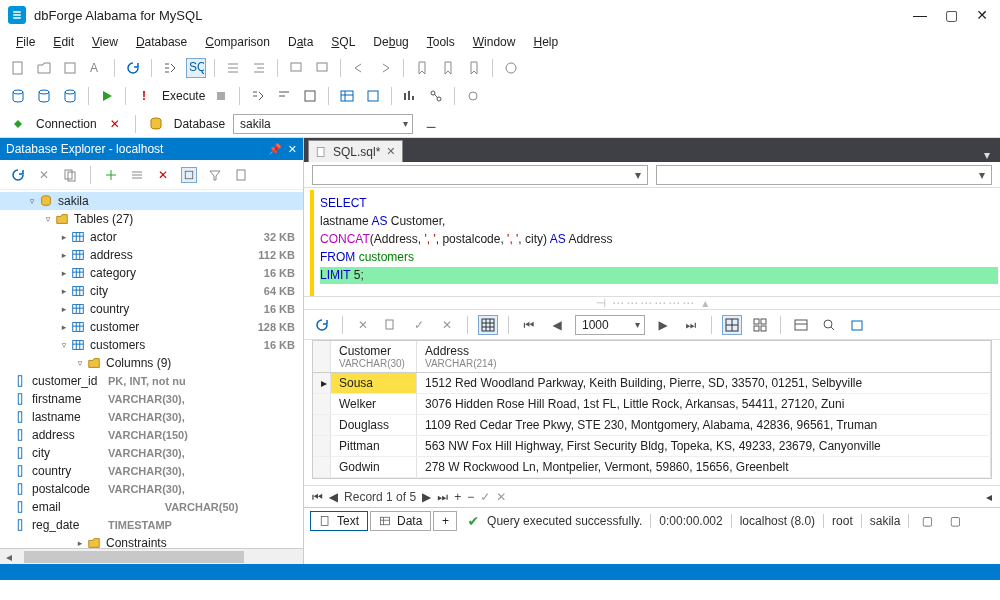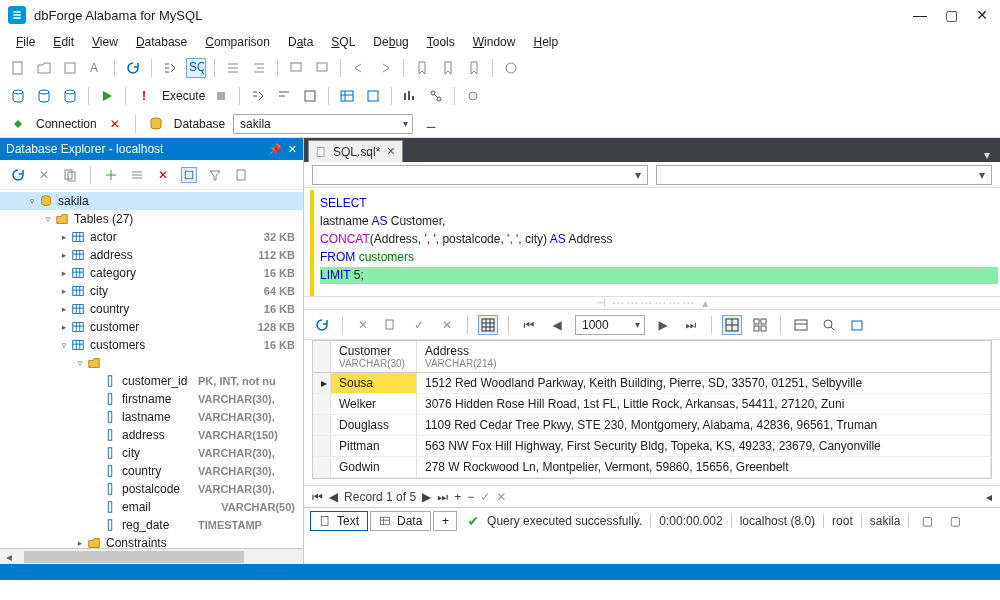--- a/index.html
+++ b/index.html
@@ -30,21 +30,21 @@
 .panel-title .pin { font-size:11px; opacity:.95; cursor:pointer; margin-left:6px;}
 .explorer-tb { height:30px; display:flex; align-items:center; gap:10px; padding:0 10px; border-bottom:1px solid #eee;}
 .explorer-tb .ico { width:16px; height:16px; cursor:pointer; color:#444; display:inline-flex;align-items:center;justify-content:center;}
 .tree { flex:1; overflow:auto; padding:2px 0 0 0;}
 .tree-row { display:flex; align-items:center; height:18px; white-space:nowrap; cursor:pointer;}
 .tree-row .tw { width:12px; text-align:center; color:#666; font-size:9px;}
 .tree-row .ic { width:16px; display:inline-flex; justify-content:center; margin-right:4px;}
 .tree-row .tlabel { flex:1; overflow:hidden; text-overflow:ellipsis;}
 .tree-row .meta { color:#888; font-size:11px; padding-right:8px;font-weight:bold;}
 .tree-row.sel { background:#cce8ff;}
-.ind1{padding-left:26px;} .ind2{padding-left:42px;} .ind3{padding-left:58px;} .ind4{padding-left:74px;} .ind5{padding-left:90px;}
+.ind1{padding-left:26px;} .ind2{padding-left:42px;} .ind3{padding-left:58px;} .ind4{padding-left:74px;} .ind5{}
 .editor-area { flex:1; display:flex; flex-direction:column; min-width:0;}
 .tabstrip { height:24px; background:#3f3f46; display:flex; align-items:flex-end; padding-left:4px; }
 .tab { background:#f0f0f0; border:1px solid #888; border-bottom:none; height:22px; display:flex; align-items:center; padding:0 6px; gap:6px; color:#333; cursor:pointer;}
 .tab .x { color:#666; font-size:11px;}
 .tabstrip .dd-arrow { margin-left:auto; color:#ddd; padding:0 10px; cursor:pointer;}
 .editor-sub { height:26px; display:flex; align-items:center; padding:0 8px; gap:8px; border-bottom:1px solid #ddd;}
 .editor-sub .combo { flex:1; border:1px solid #aaa; height:20px; background:#fff; position:relative;}
 .editor-sub .combo::after{content:"▾"; position:absolute; right:6px; top:2px; color:#555;}
 .code { font-family: Consolas, monospace; font-size:12.5px; padding:4px 0 4px 6px; line-height:17px; border-left:4px solid #ffd000; margin:2px 2px 0 6px; background:#fff; height:106px; overflow:hidden;}
 .kw{color:#0000cd;} .fn{color:#c000c0;} .str{color:#b00000;} .id{color:#008000;} .cur-line{background:#86efac; display:inline-block; width:100%;}
@@ -455,20 +455,21 @@
             <span class="meta">16 KB</span>
           </div>
         </div>
       <div class="tree-row ind4">
           <span class="tw">▿</span>
           <span class="ic">
             <svg width="14" height="14" viewBox="0 0 16 16">
               <path d="M2 5h5l1-2h6v10H2z" fill="#f0c040" stroke="#b08000"></path>
             </svg>
           </span>
+          <span class="tlabel">Columns (9)</span>
         </div>
       <div id="columns-container">
           <div class="tree-row ind5">
             <span class="tw"></span>
             <span class="ic">
               <svg width="14" height="14" viewBox="0 0 16 16">
                 <rect x="6" y="2" width="4" height="12" fill="none" stroke="#0066bb"></rect>
               </svg>
             </span>
             <span class="tlabel" style="width:76px;flex:none;">customer_id</span>
@@ -535,21 +536,21 @@
             <span class="meta" style="flex:1;text-align:left;">VARCHAR(30),</span>
           </div>
           <div class="tree-row ind5">
             <span class="tw"></span>
             <span class="ic">
               <svg width="14" height="14" viewBox="0 0 16 16">
                 <rect x="6" y="2" width="4" height="12" fill="none" stroke="#0066bb"></rect>
               </svg>
             </span>
             <span class="tlabel" style="width:76px;flex:none;">email</span>
-            <span class="meta" style="flex:1;text-align:right;">VARCHAR(50)</span>
+            <span class="meta" style="flex:1;text-align:center;">VARCHAR(50)</span>
           </div>
           <div class="tree-row ind5">
             <span class="tw"></span>
             <span class="ic">
               <svg width="14" height="14" viewBox="0 0 16 16">
                 <rect x="6" y="2" width="4" height="12" fill="none" stroke="#0066bb"></rect>
               </svg>
             </span>
             <span class="tlabel" style="width:76px;flex:none;">reg_date</span>
             <span class="meta" style="flex:1;text-align:left;">TIMESTAMP</span>

